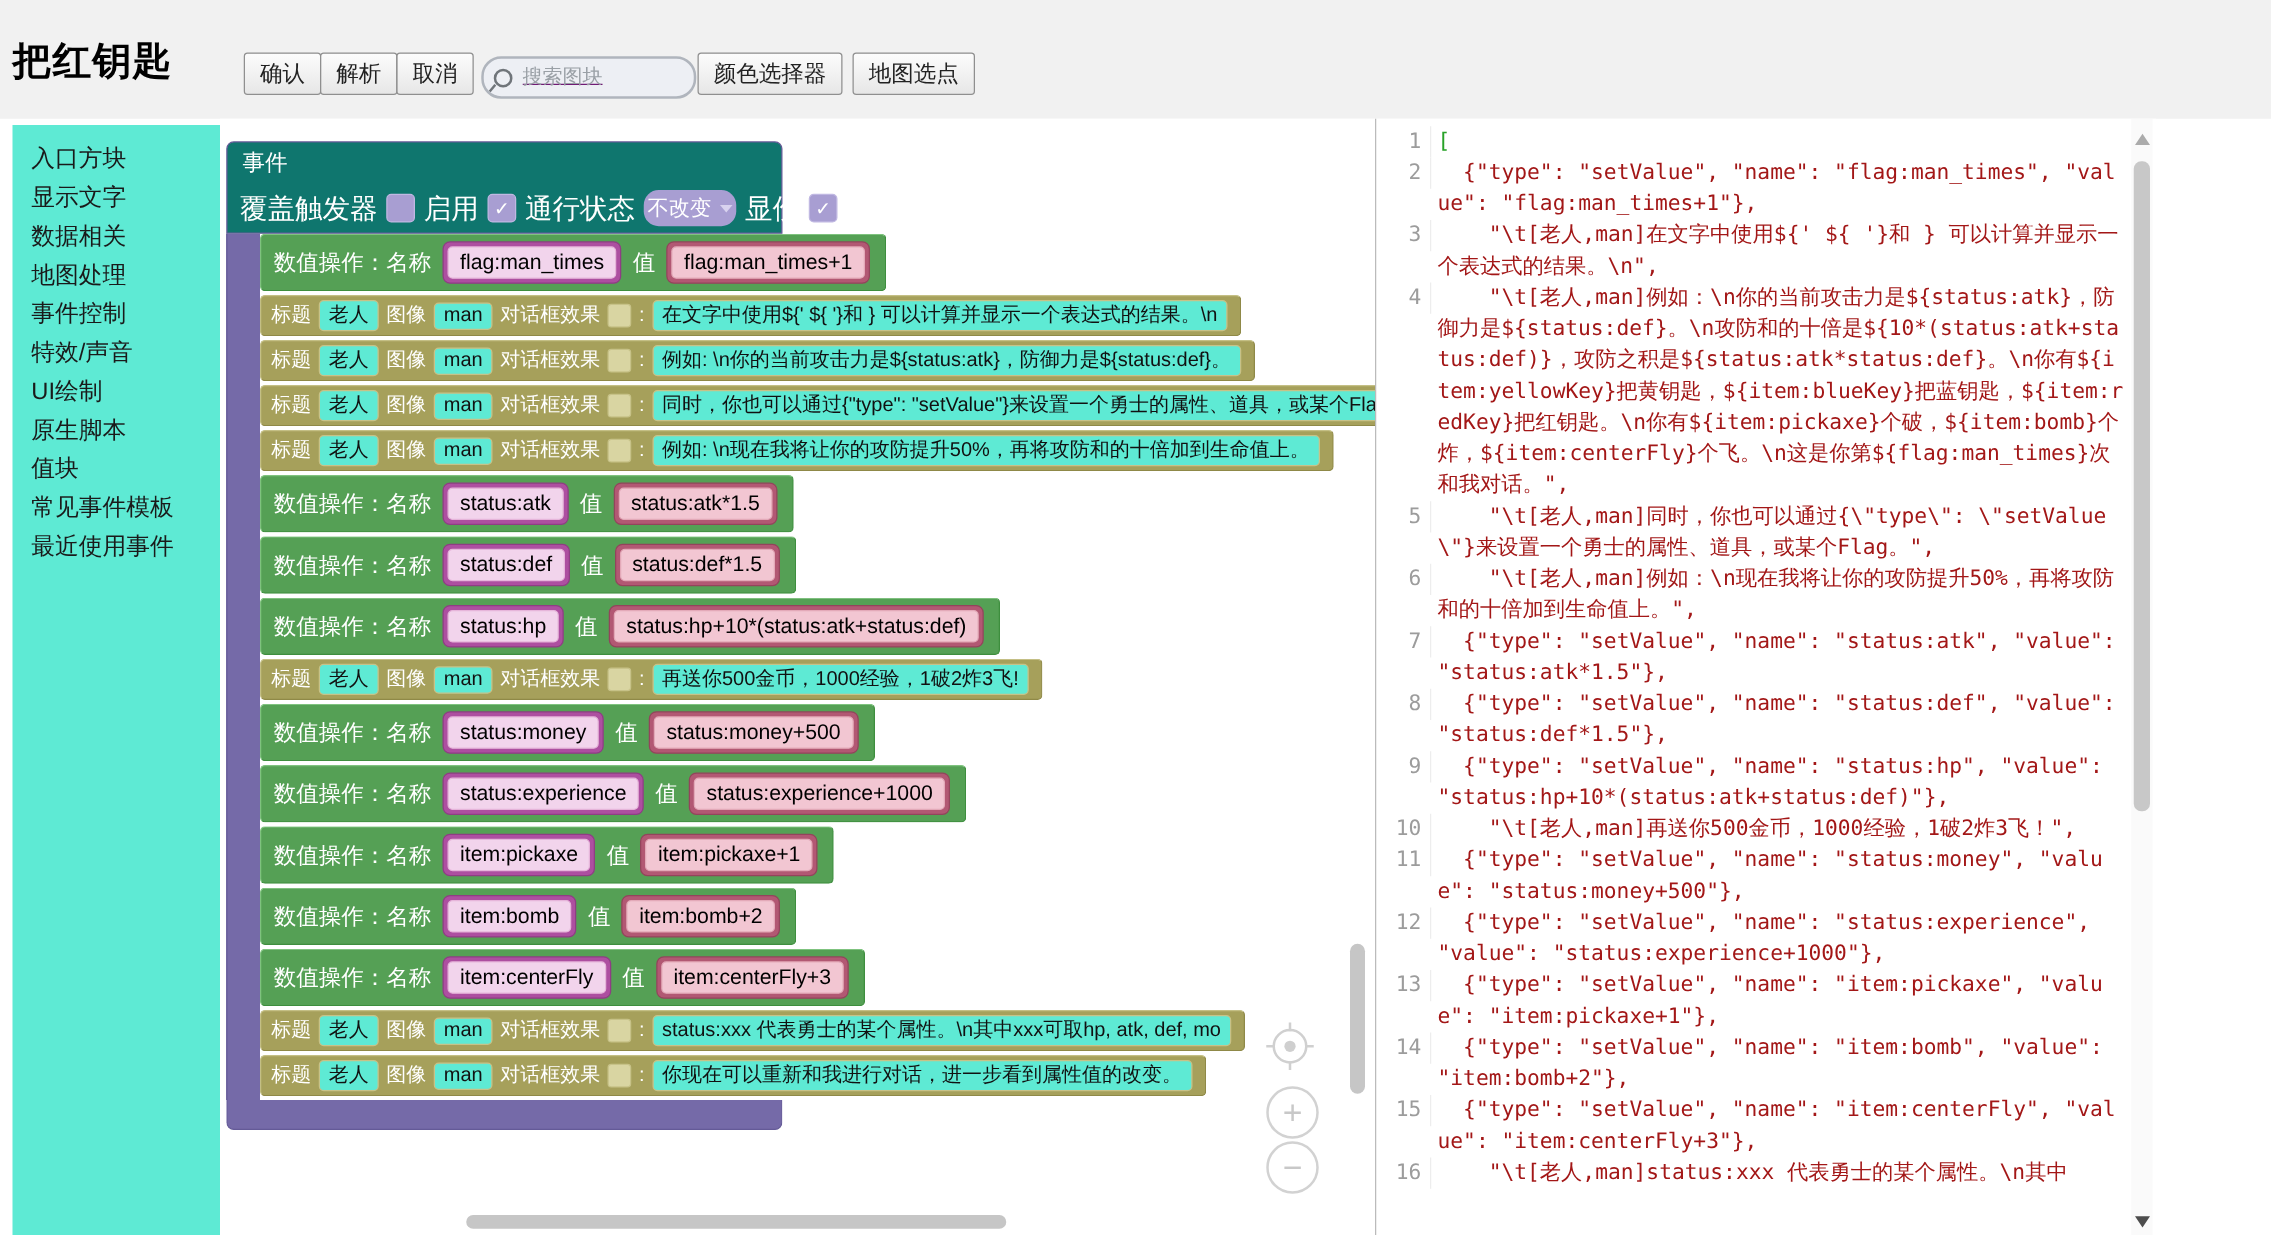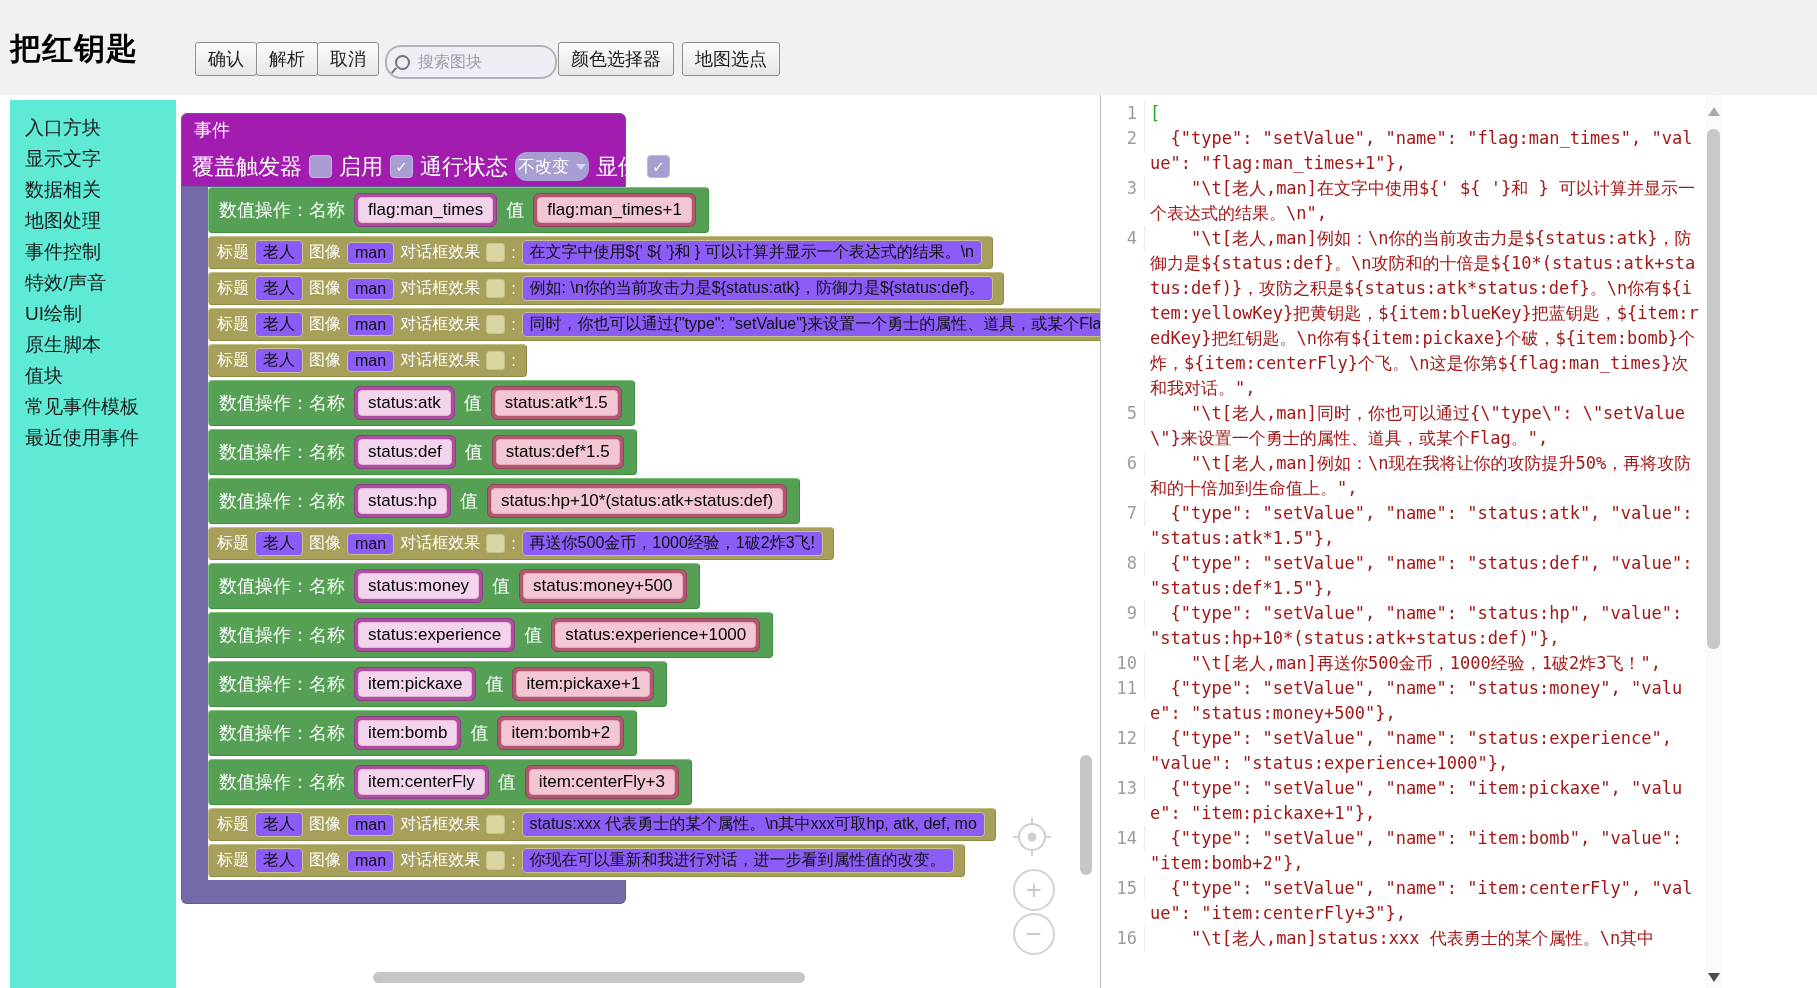--- a/index.html
+++ b/index.html
@@ -10,33 +10,33 @@
   .topbar{position:absolute;left:0;top:0;width:1817px;height:95px;background:#f1f1f1;}
   .app-title{position:absolute;left:10px;top:28px;font-size:31px;font-weight:bold;color:#000;letter-spacing:1px;}
   .tb-btn{position:absolute;top:42px;height:34px;padding:0 12px;font-size:18px;color:#222;
           background:linear-gradient(#fcfcfc,#e7e7e7);border:1px solid #8f8f8f;border-radius:3px;
           display:flex;align-items:center;justify-content:center;cursor:pointer;}
   .search-wrap{position:absolute;left:385px;top:45px;width:152px;height:30px;border:2px solid #b0b5bd;
                border-radius:16px;background:#ecoeff;background:#edeff4;display:flex;align-items:center;padding:0 8px;gap:6px;}
   .mag{width:11px;height:11px;border:2px solid #70757a;border-radius:50%;position:relative;flex:none;}
   .mag::after{content:"";position:absolute;width:2px;height:7px;background:#70757a;left:-4px;top:10px;transform:rotate(40deg);}
   .search-wrap input{border:none;outline:none;background:transparent;width:110px;font-size:16px;color:#701a75;
-                     font-family:"Liberation Sans","DejaVu Sans",sans-serif;}
+                     font-family:"Liberation Sans","DejaVu Sans",sans-serif;text-decoration:underline;}
   .search-wrap input::placeholder{color:#9aa0a6;}
 
   
   .sidebar{position:absolute;left:10px;top:100px;width:166px;height:888px;background:#5eead4;
            padding:12px 0 0 0;box-sizing:border-box;}
   .side-item{height:31px;line-height:31px;padding-left:15px;font-size:19px;color:#1a1a1a;cursor:pointer;white-space:nowrap;}
 
   
   .canvas{position:absolute;left:176px;top:95px;width:924px;height:893px;background:#fff;overflow:hidden;}
 
   .event-block{position:absolute;left:5px;top:18px;}
-  .eb-top{width:445px;box-sizing:border-box;background:#a21caf;border:1px solid #645a97;border-radius:6px 6px 0 0;}
+  .eb-top{width:445px;box-sizing:border-box;background:#0f766e;border:1px solid #645a97;border-radius:6px 6px 0 0;}
   .eb-title{height:33px;line-height:33px;padding-left:12px;color:#fff;font-size:18px;}
   .eb-fields{height:39px;display:flex;align-items:center;gap:7px;padding-left:10px;}
   .p-label{color:#fff;font-size:22px;white-space:nowrap;}
   .p-check{width:21px;height:21px;background:#a89ed2;border:1px solid #c0b8e2;border-radius:4px;
            display:flex;align-items:center;justify-content:center;color:#fff;font-size:15px;font-weight:bold;cursor:pointer;flex:none;}
   .p-drop{background:#a89ed2;border-radius:12px;padding:3px 3px;color:#fff;font-size:17px;
           display:flex;align-items:center;gap:7px;cursor:pointer;white-space:nowrap;}
   .tri{width:0;height:0;border-left:5px solid transparent;border-right:5px solid transparent;border-top:6px solid #d8d2ef;}
 
   .eb-body{display:flex;align-items:stretch;}
@@ -50,21 +50,21 @@
   .slot{display:inline-flex;align-items:center;padding:3px;border-radius:6px;cursor:pointer;}
   .slot-name{background:#ad4fa0;border:1px solid #8f3d84;}
   .slot-val{background:#b25873;border:1px solid #93445c;}
   .pill{border-radius:4px;padding:2px 9px;color:#000;font-size:17px;}
   .pill-name{background:#f2d4ec;border:1px solid #e6b5da;}
   .pill-val{background:#f2c6d2;border:1px solid #e3a9b8;}
 
   .stmt-o{height:31px;margin-bottom:3px;display:inline-flex;align-items:center;gap:6px;padding:0 10px 0 8px;
           background:#a6a05b;border:1px solid;border-color:#c4bf85 #8f8947 #8f8947 #c4bf85;border-radius:4px;
           color:#fff;font-size:16px;white-space:nowrap;cursor:grab;}
-  .pill-o{background:#8b5cf6;border:1px solid #c7c288;border-radius:4px;padding:1px 7px;color:#111;font-size:16px;}
+  .pill-o{background:#5eead4;border:1px solid #c7c288;border-radius:4px;padding:1px 7px;color:#111;font-size:16px;}
   .chk-o{width:17px;height:17px;background:#d9d5a2;border:1px solid #c7c288;border-radius:3px;cursor:pointer;flex:none;}
 
   
   .zoomctl{position:absolute;display:flex;align-items:center;justify-content:center;cursor:pointer;}
   .zc-circle{width:38px;height:38px;border:2px solid #d2d2d2;border-radius:50%;display:flex;align-items:center;
              justify-content:center;color:#c8c8c8;font-size:27px;line-height:1;background:#fff;}
 
   
   .vthumb{position:absolute;left:904px;top:660px;width:12px;height:120px;background:#c6c6c6;border-radius:6px;cursor:pointer;}
   .hthumb{position:absolute;left:197px;top:877px;width:432px;height:11px;background:#c6c6c6;border-radius:6px;cursor:pointer;}
@@ -185,20 +185,21 @@
           </div>
 
           <div class="stmt-o">
             <span>标题</span>
             <span class="pill-o">老人</span>
             <span>图像</span>
             <span class="pill-o">man</span>
             <span>对话框效果</span>
             <span class="chk-o"></span>
             <span>:</span>
+            <span class="pill-o">例如: \n现在我将让你的攻防提升50%，再将攻防和的十倍加到生命值上。</span>
           </div>
 
           <div class="stmt-g">
             <span>数值操作：名称</span>
             <span class="slot slot-name">
                 <span class="pill pill-name">status:atk</span>
               </span>
             <span>值</span>
             <span class="slot slot-val">
                 <span class="pill pill-val">status:atk*1.5</span>

